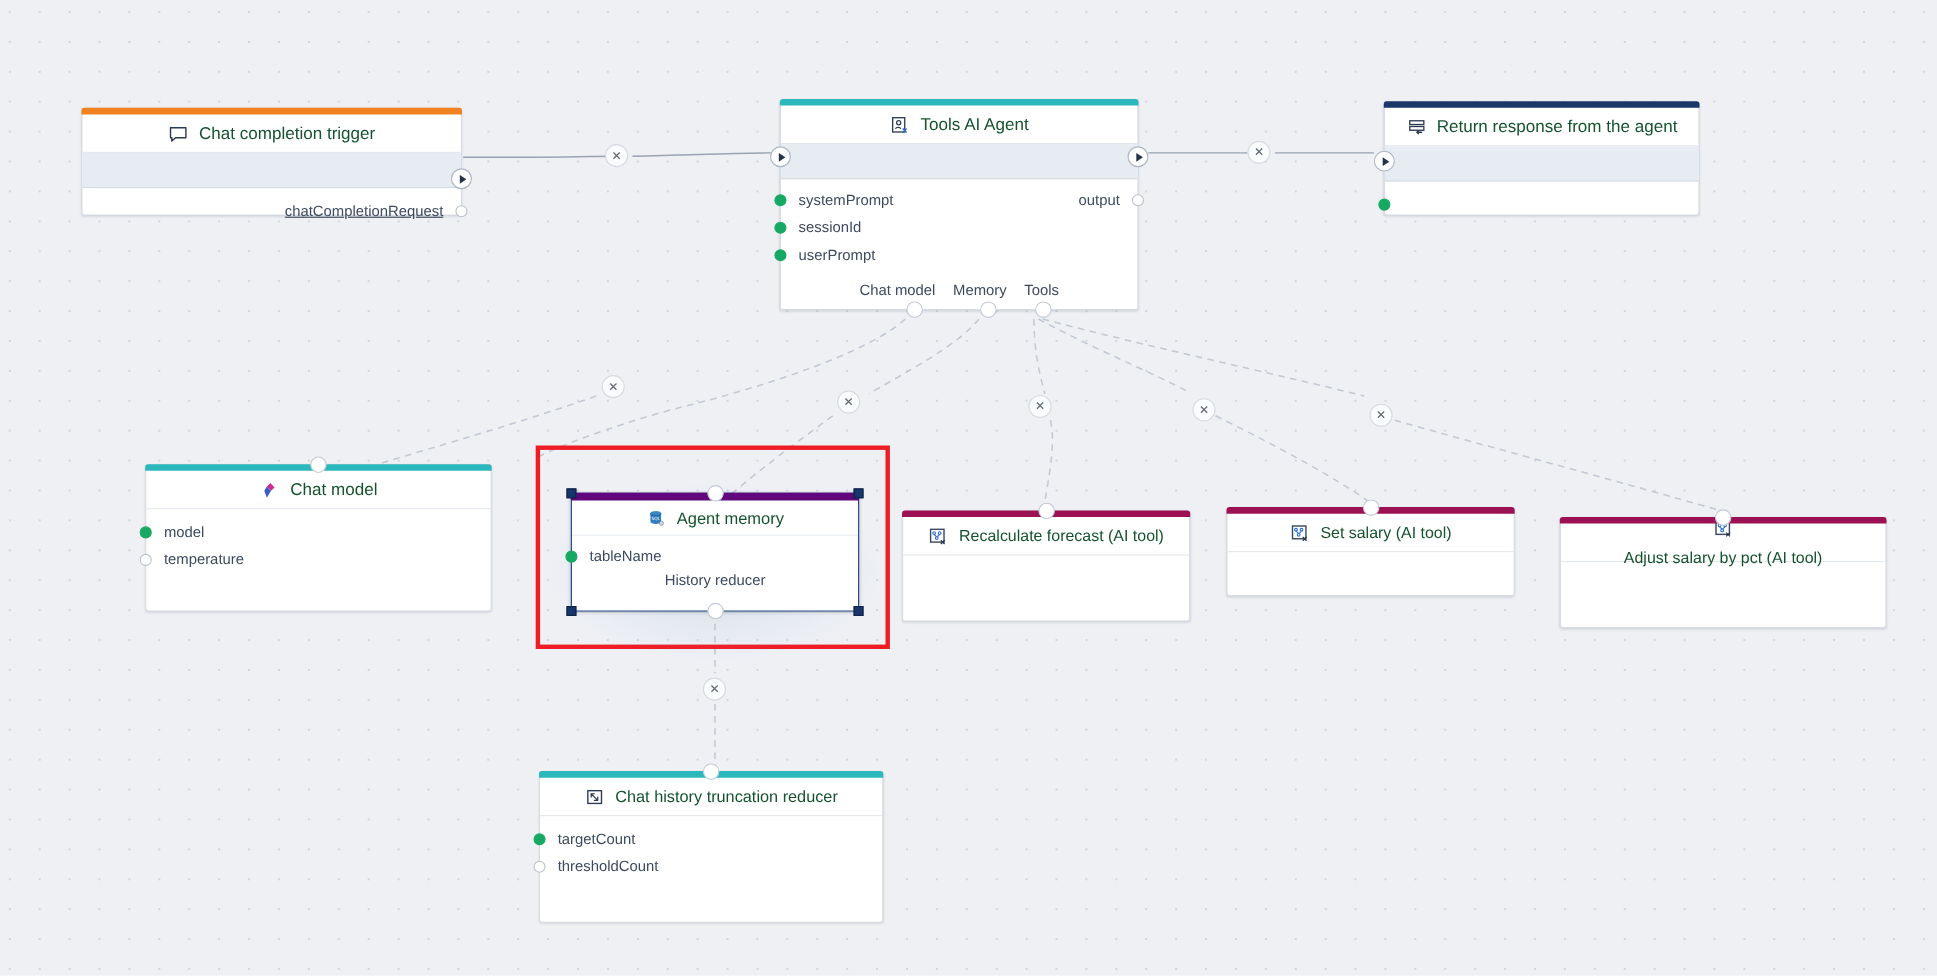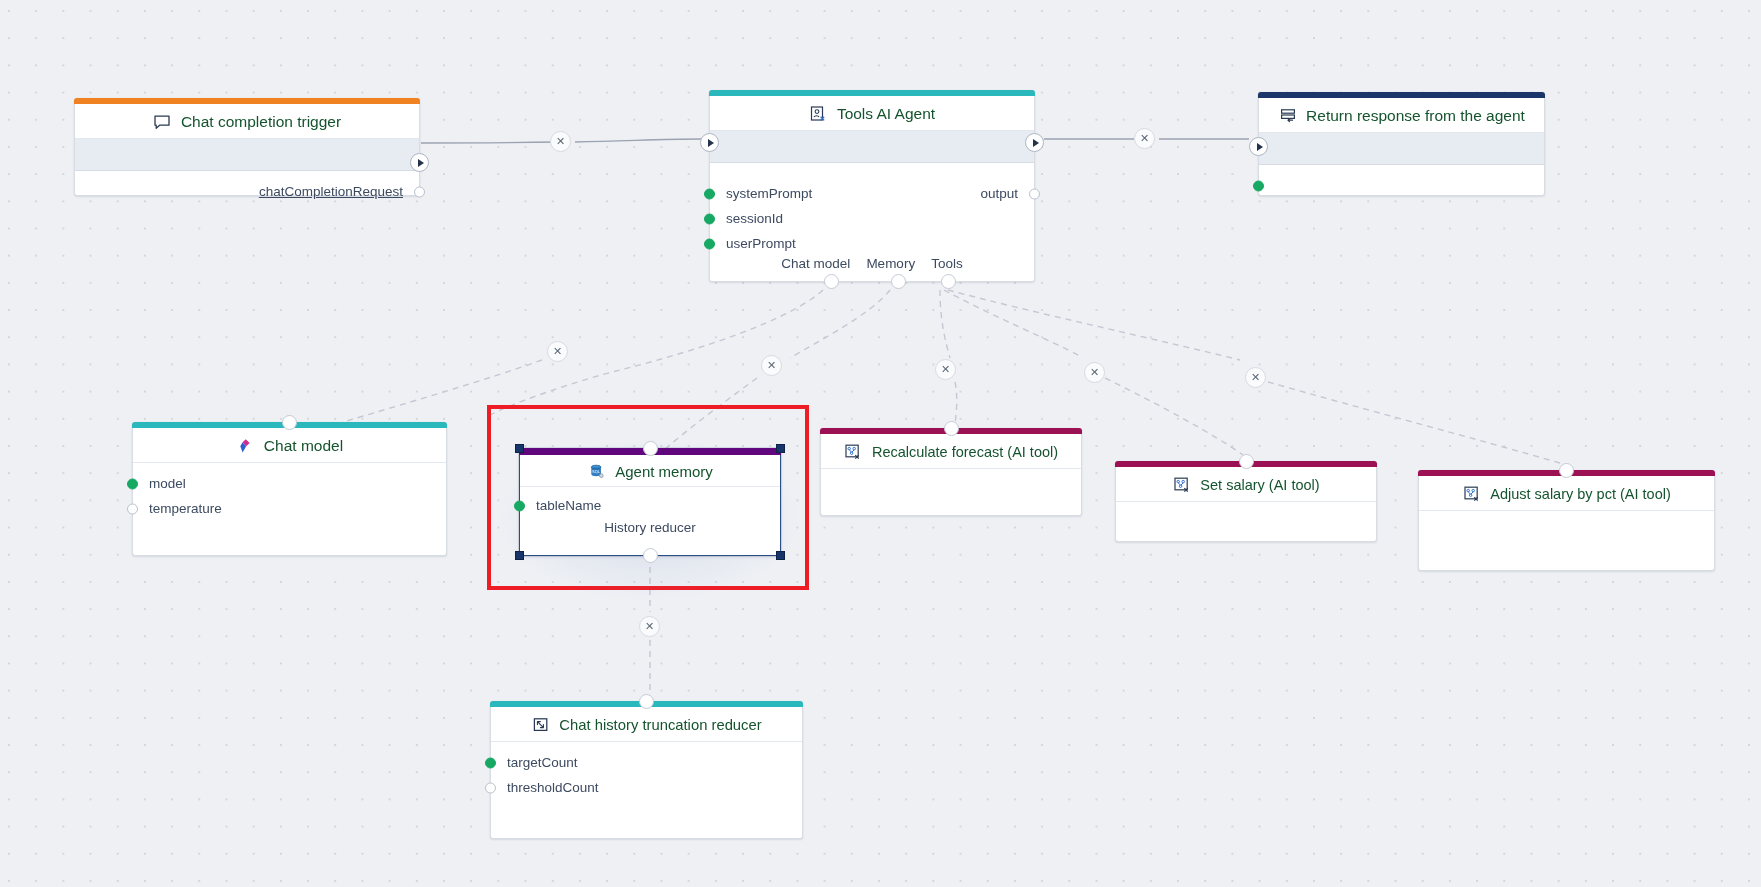--- a/index.html
+++ b/index.html
@@ -210,21 +210,21 @@
         <svg width="18" height="18" viewBox="0 0 18 18">
           <rect x="2.5" y="2" width="11" height="13" fill="none" stroke="#2b3a54" stroke-width="1.2"></rect>
           <circle cx="8" cy="6.6" r="1.9" fill="none" stroke="#2b3a54" stroke-width="1.1"></circle>
           <path d="M5 12c.7-1.6 4.3-1.6 5 0" fill="none" stroke="#2b3a54" stroke-width="1.1"></path>
           <path d="M11.6 11.8l3.6 3.6M15.2 11.8l-3.6 3.6" stroke="#2f6fd0" stroke-width="1.25"></path>
         </svg>
       </span>
       <span>Tools AI Agent</span>
     </div>
     <div class="exec-strip"></div>
-    <div class="body" style="padding-top:18px;">
+    <div class="body" style="padding-top:6px;">
       <div class="port-row">
         <span class="dot filled left"></span>
         <span class="lbl">systemPrompt</span>
         <span style="position:absolute; right:16px; font-size:13.5px; color:#3c4a60;">output</span>
         <span class="dot hollow right"></span>
       </div>
       <div class="port-row">
         <span class="dot filled left"></span>
         <span class="lbl">sessionId</span>
       </div>
@@ -320,21 +320,21 @@
     </div>
     <div class="handle" style="left:50%; margin-left:-7.5px; top:-8px;"></div>
     <div class="handle" style="left:50%; margin-left:-7.5px; bottom:-8px;"></div>
 
     <div class="sel-handle" style="left:-5px; top:-5px;"></div>
     <div class="sel-handle" style="right:-5px; top:-5px;"></div>
     <div class="sel-handle" style="left:-5px; bottom:-5px;"></div>
     <div class="sel-handle" style="right:-5px; bottom:-5px;"></div>
   </div>
 
-  <div class="node" style="left:820px; top:428px; width:262px; height:88px;">
+  <div class="node" style="left:820px; top:464px; width:262px; height:101px;">
     <div class="accent" style="background:#9c1054;"></div>
     <div class="title" style="font-size:14.5px;">
       <span class="ico">
         <svg width="18" height="18" viewBox="0 0 18 18">
           <rect x="2" y="2.2" width="12.2" height="11.6" fill="none" stroke="#3b4a60" stroke-width="1.3"></rect>
           <circle cx="5.2" cy="5.6" r="1.25" fill="none" stroke="#2f6fd0" stroke-width="1"></circle>
           <circle cx="10.2" cy="5.6" r="1.25" fill="none" stroke="#2f6fd0" stroke-width="1"></circle>
           <circle cx="7.6" cy="10.2" r="1.25" fill="none" stroke="#2f6fd0" stroke-width="1"></circle>
           <path d="M5.2 6.9l2.4 2.2M10.2 6.9L7.9 9.1" stroke="#2f6fd0" stroke-width="1"></path>
           <path d="M11.3 12.2l3.4 3.4M14.7 12.2l-3.4 3.4" stroke="#2b3a54" stroke-width="1.2"></path>
@@ -360,21 +360,21 @@
         </svg>
       </span>
       <span>Set salary (AI tool)</span>
     </div>
     <div class="body"></div>
     <div class="handle" style="left:50%; margin-left:-7.5px; top:-8px;"></div>
   </div>
 
   <div class="node" style="left:1418px; top:470px; width:297px; height:101px;">
     <div class="accent" style="background:#9c1054;"></div>
-    <div class="title" style="font-size:14.5px;">
+    <div class="title" style="font-size:14.5px;flex-direction:column;">
       <span class="ico">
         <svg width="18" height="18" viewBox="0 0 18 18">
           <rect x="2" y="2.2" width="12.2" height="11.6" fill="none" stroke="#3b4a60" stroke-width="1.3"></rect>
           <circle cx="5.2" cy="5.6" r="1.25" fill="none" stroke="#2f6fd0" stroke-width="1"></circle>
           <circle cx="10.2" cy="5.6" r="1.25" fill="none" stroke="#2f6fd0" stroke-width="1"></circle>
           <circle cx="7.6" cy="10.2" r="1.25" fill="none" stroke="#2f6fd0" stroke-width="1"></circle>
           <path d="M5.2 6.9l2.4 2.2M10.2 6.9L7.9 9.1" stroke="#2f6fd0" stroke-width="1"></path>
           <path d="M11.3 12.2l3.4 3.4M14.7 12.2l-3.4 3.4" stroke="#2b3a54" stroke-width="1.2"></path>
         </svg>
       </span>

